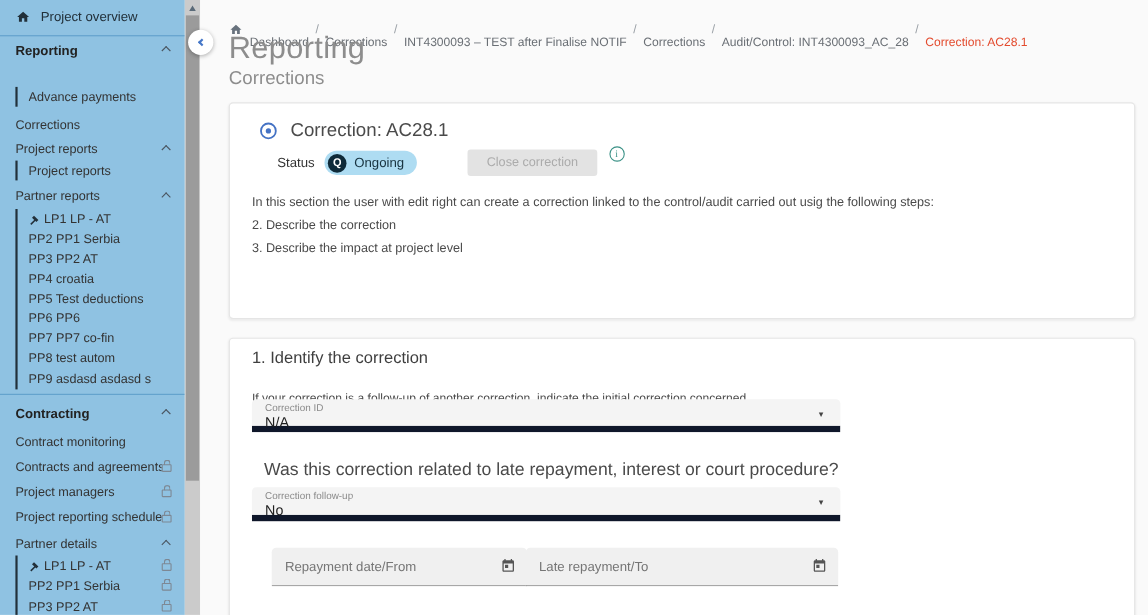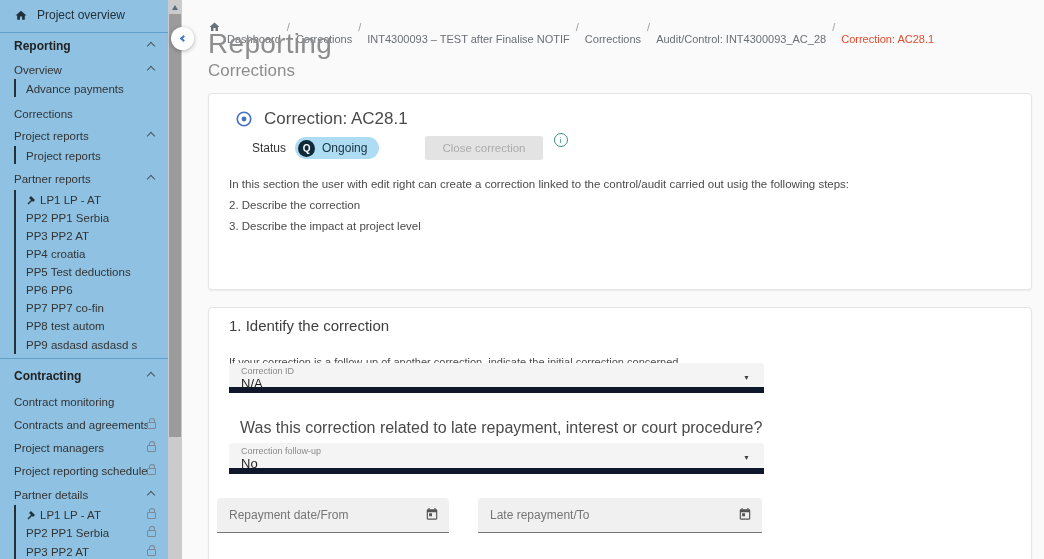--- a/index.html
+++ b/index.html
@@ -58,44 +58,40 @@
   .c2-helper { position:absolute; left:20px; top:48px; font-size:11px; color:#4a4a4a; }
   .c2-question { position:absolute; left:31px; top:111px; font-size:16px; color:#4a4a4a; }
 
   .select-field { position:absolute; left:20px; width:535px; height:30px; background:#f4f4f4; border-bottom:6px solid #0f172a; border-radius:4px 4px 0 0; cursor:pointer; }
   .sf1 { top:55px; } .sf2 { top:135px; height:31px; }
   .sf-label { position:absolute; left:12px; top:3px; font-size:9px; color:#8a8a8a; }
   .sf-value { position:absolute; left:12px; top:13px; font-size:13px; color:#1f1f1f; }
   .sf-arrow { position:absolute; right:14px; top:11px; font-size:7px; color:#444; }
 
   .date-field { position:absolute; top:190px; height:35px; background:#f0f0f0; border-bottom:1px solid #757575; border-radius:4px 4px 0 0; cursor:text; }
-  .df1 { left:8px; width:232px; } .df2 { left:269px; width:284px; }
+  .df1 { left:38px; width:232px; } .df2 { left:269px; width:284px; }
   .df-ph { position:absolute; left:12px; top:10px; font-size:12px; color:#757575; }
   .df-cal { position:absolute; right:10px; top:9px; cursor:pointer; }
 
   .adjust-ico { width:18px; height:18px; flex:0 0 auto; }
 </style>
 </head>
 <body>
 
 <aside class="sidebar">
   <div class="side-home">
     <svg width="14" height="13" viewBox="0 0 24 24">
         <path fill="#22303a" d="M10 20v-6h4v6h5v-8h3L12 3 2 12h3v8z"></path>
       </svg>
     <span>Project overview</span>
   </div>
   <div class="side-divider" style="top:32px"></div>
 
   <div class="srow hdr" style="top:38px">
     <span class="lbl">Reporting</span>
-      <span class="caret-up"></span>
-  </div>
-  <div class="srow" style="top:62px">
-    <span class="lbl">Overview</span>
       <span class="caret-up"></span>
   </div>
   <div class="gbar" style="top:79px;height:18px"></div>
   <div class="srow sub" style="top:81px">
     <span class="lbl">Advance payments</span>
   </div>
   <div class="srow" style="top:106px">
     <span class="lbl">Corrections</span>
   </div>
   <div class="srow" style="top:128px">

